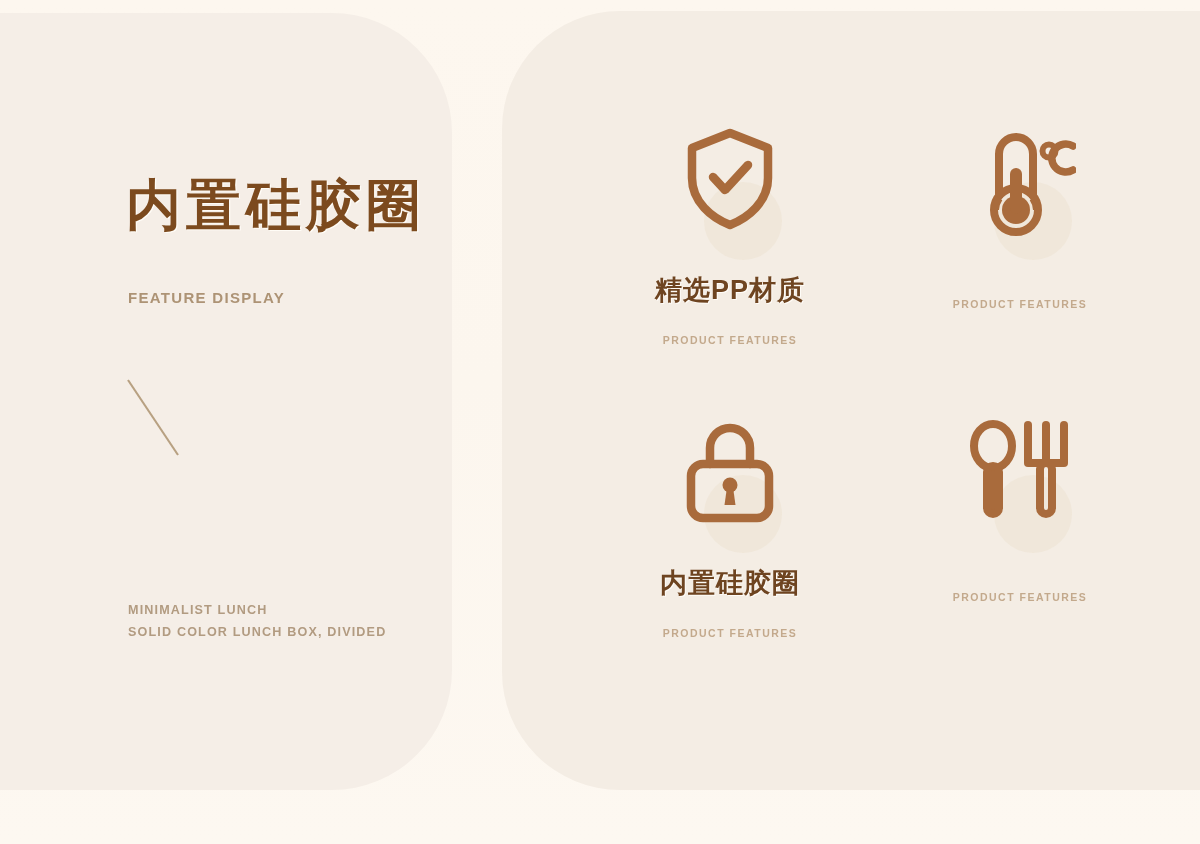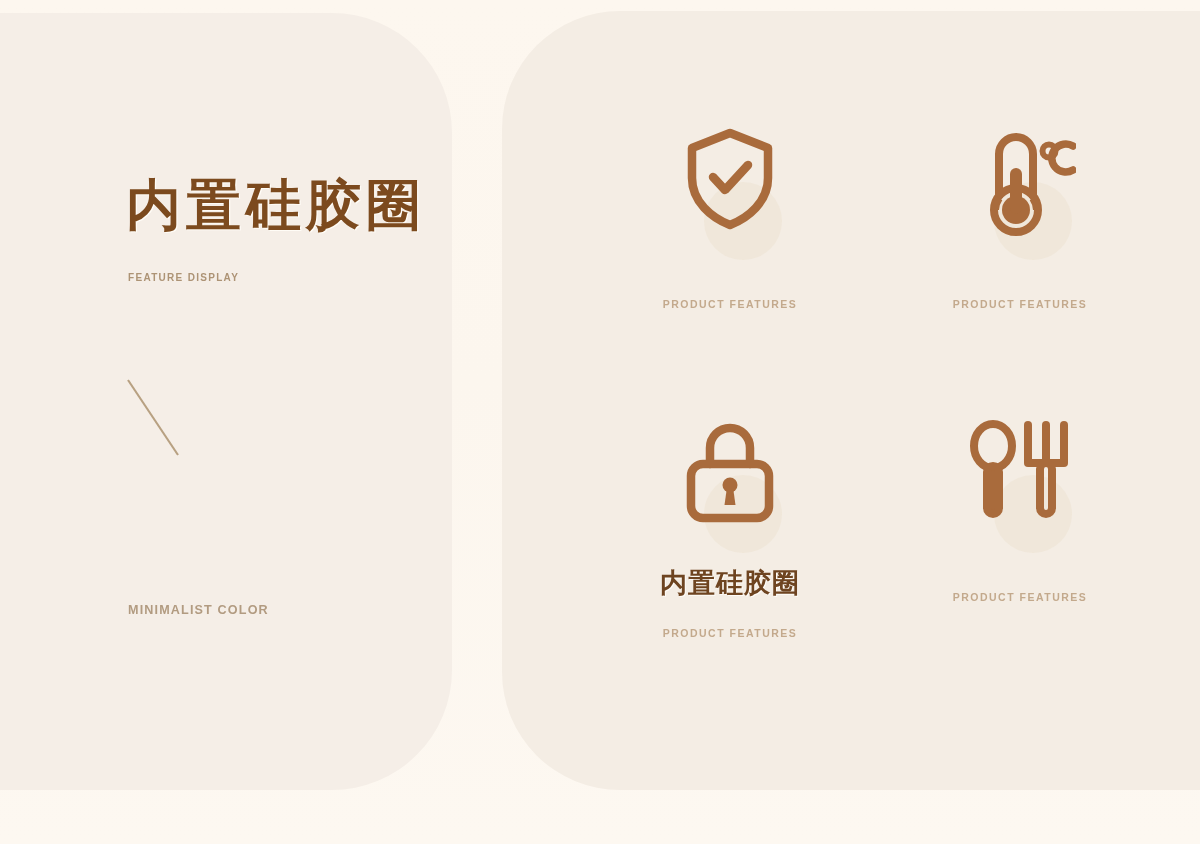--- a/index.html
+++ b/index.html
@@ -59,22 +59,22 @@
     letter-spacing: 5px;
     font-weight: 700;
     color: #7C4A1E;
     line-height: 1;
     text-shadow: 1.2px 1.2px 0 rgba(255,252,247,.95);
     white-space: nowrap;
   }
   .title-en {
     position: absolute;
     left: 128px;
-    top: 272px;
-    font-size: 10px;
+    top: 289px;
+    font-size: 15px;
     letter-spacing: 1.3px;
     font-weight: 700;
     color: #AD9375;
     white-space: nowrap;
   }
   .accent-line {
     position: absolute;
     left: 120px;
     top: 372px;
     width: 70px;
@@ -161,36 +161,38 @@
     <div class="title-cn">内置硅胶圈</div>
     <div class="title-en">FEATURE DISPLAY</div>
 
     <div class="accent-line">
       <svg width="70" height="90" viewBox="0 0 70 90" xmlns="http://www.w3.org/2000/svg">
         <line x1="8" y1="8" x2="58" y2="83" stroke="#B8A182" stroke-width="2.1" stroke-linecap="butt"></line>
       </svg>
     </div>
 
     <div class="sub-block">
-      <div>MINIMALIST COLOR</div>
+      <div>MINIMALIST LUNCH</div>
+      <div>SOLID COLOR LUNCH BOX, DIVIDED</div>
     </div>
   </div>
 
   <div class="features">
 
     <div class="feature pos-0">
       <div class="icon-wrap">
         <div class="blob"></div>
         <div class="icon-svg">
           <svg width="96" height="106" viewBox="0 0 96 106" xmlns="http://www.w3.org/2000/svg">
             <path d="M48 7 L86 22 V52 C86 76 66 92 48 99 C30 92 10 76 10 52 V22 Z" fill="none" stroke="#A96B3C" stroke-width="8.5" stroke-linejoin="round" stroke-linecap="round"></path>
             <polyline points="31,51 43,64 66,39" fill="none" stroke="#A96B3C" stroke-width="8.5" stroke-linejoin="round" stroke-linecap="round"></polyline>
           </svg>
         </div>
       </div>
+      <div class="f-title">精选PP材质</div>
       <div class="f-sub">PRODUCT FEATURES</div>
     </div>
 
     <div class="feature pos-1">
       <div class="icon-wrap">
         <div class="blob"></div>
         <div class="icon-svg">
           <svg width="112" height="118" viewBox="0 0 112 118" xmlns="http://www.w3.org/2000/svg">
 
             <path d="M35 72 V28 a17 17 0 0 1 34 0 V72" fill="none" stroke="#A96B3C" stroke-width="8"></path>

